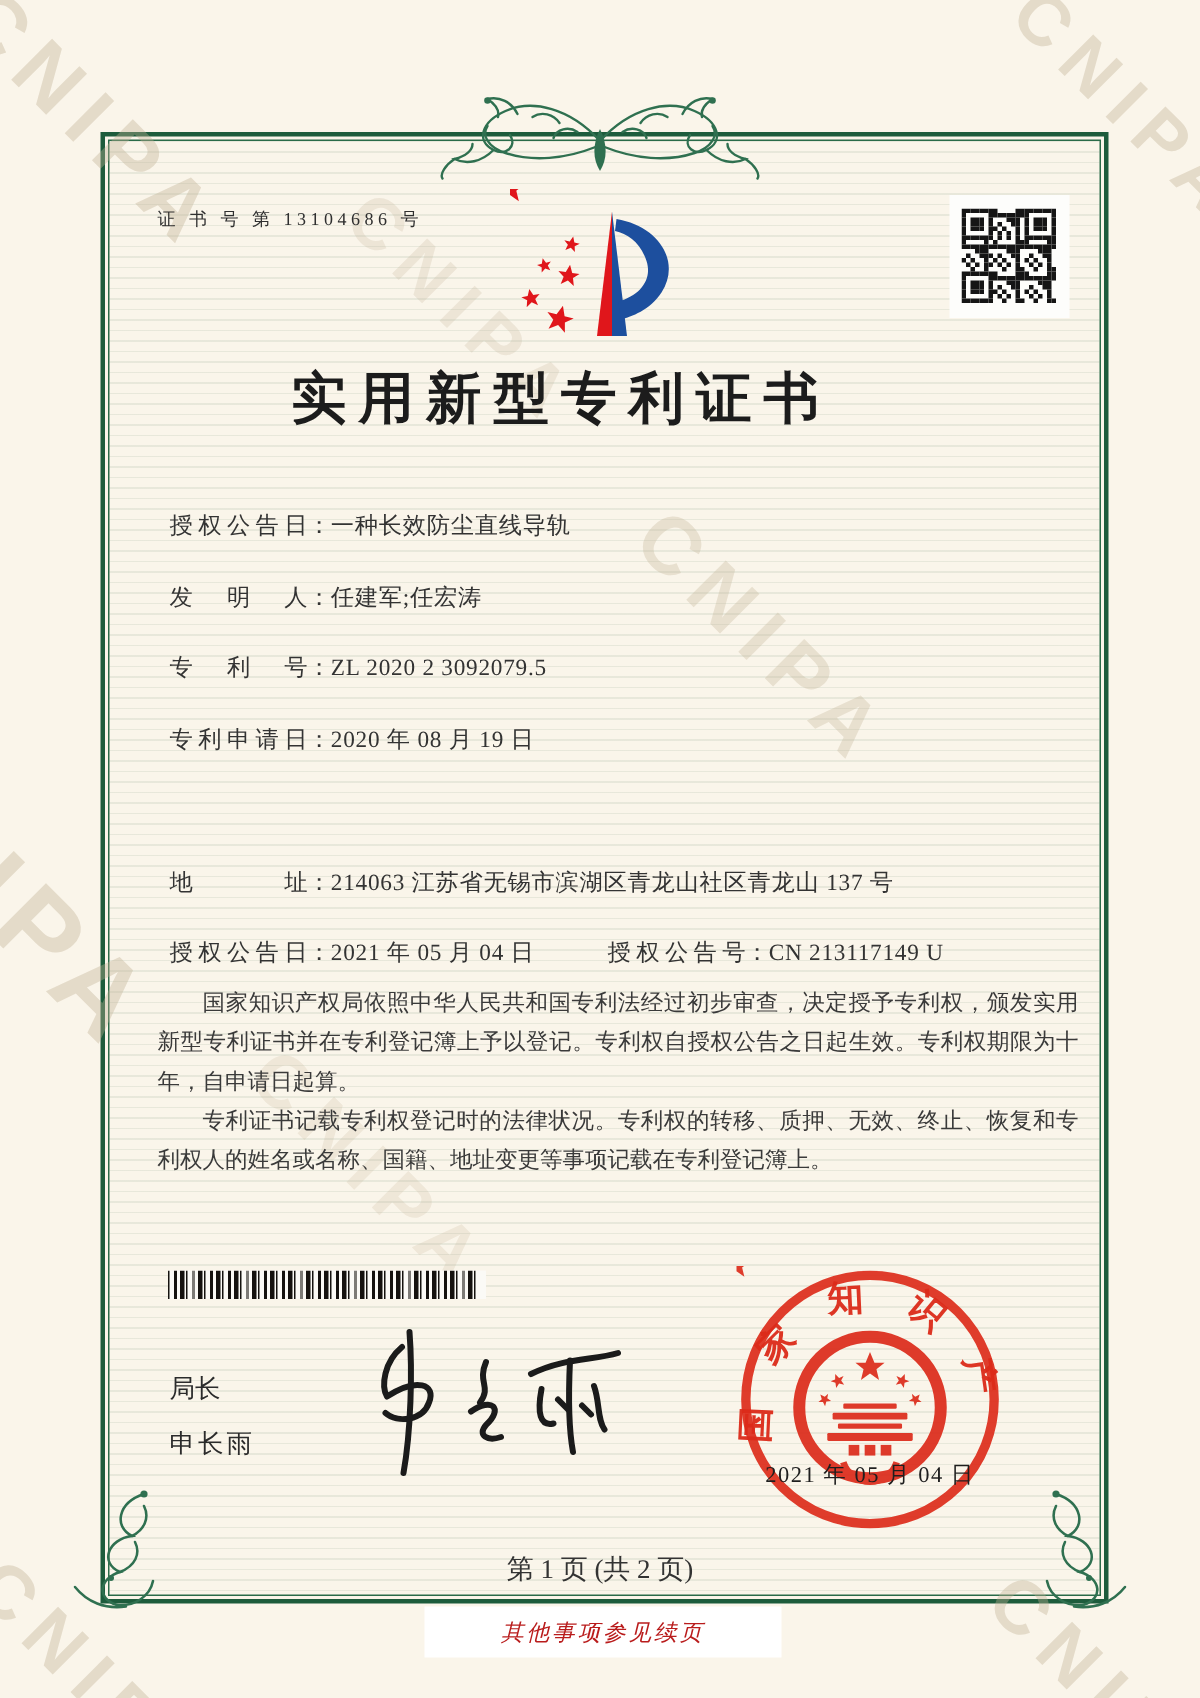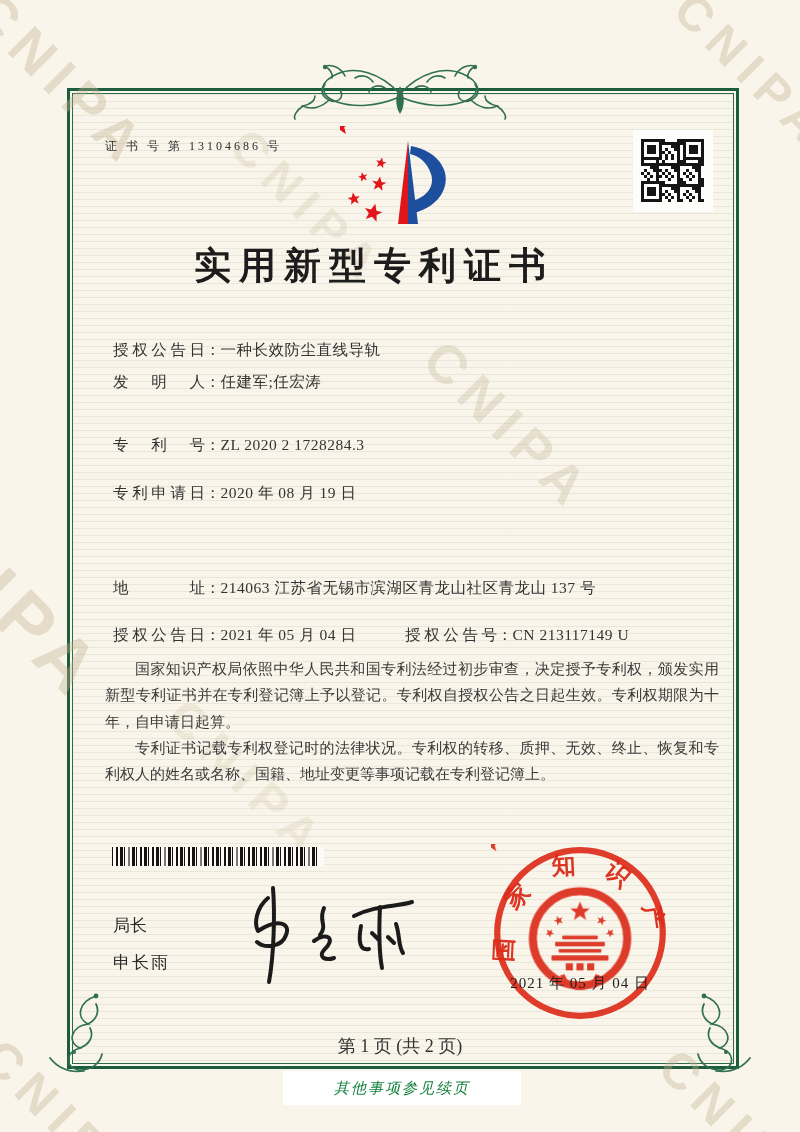--- a/index.html
+++ b/index.html
@@ -49,21 +49,21 @@
             font-family:"Liberation Sans","DejaVu Sans",sans-serif;color:#2b2b2b;letter-spacing:2px;}
   .sig-hand{position:absolute;left:228px;top:878px;z-index:5;}
   
   .seal{position:absolute;left:491px;top:844px;z-index:6;}
   .seal-date{position:absolute;left:491px;top:974px;width:178px;text-align:center;z-index:7;
              font-size:15px;letter-spacing:1px;color:#1e1e1e;}
   
   .page-info{position:absolute;left:0;top:1034px;width:800px;text-align:center;font-size:18px;z-index:5;color:#333;}
   .note-box{position:absolute;left:283px;top:1071px;width:238px;height:34px;background:#ffffff;z-index:5;
             display:flex;align-items:center;justify-content:center;}
-  .note-box span{font-size:15px;font-style:italic;letter-spacing:2px;color:#15803d;}
+  .note-box span{font-size:15px;font-style:italic;letter-spacing:2px;color:#b91c1c;}
   
   .orn-top{position:absolute;left:285px;top:54px;z-index:4;}
   .orn-bl{position:absolute;left:30px;top:990px;z-index:4;}
   .orn-br{position:absolute;left:690px;top:990px;z-index:4;transform:scaleX(-1);}
 </style>
 </head>
 <body>
 
 <div class="page">
 
@@ -384,25 +384,25 @@
         <rect x="57" y="60" width="3" height="3" fill="#151515"></rect>
         <rect x="60" y="60" width="3" height="3" fill="#151515"></rect>
       </svg>
   </div>
 
   <div class="title">实用新型专利证书</div>
 
   <div class="field-row" style="top:340px">
     <span class="flabel">授权公告日</span><span>：</span><span class="fvalue">一种长效防尘直线导轨</span>
   </div>
-  <div class="field-row" style="top:372px">
+  <div class="field-row" style="top:388px">
     <span class="flabel">发明人</span><span>：</span><span class="fvalue">任建军;任宏涛</span>
   </div>
   <div class="field-row" style="top:435px">
-    <span class="flabel">专利号</span><span>：</span><span class="fvalue">ZL 2020 2 1728284.3</span>
+    <span class="flabel">专利号</span><span>：</span><span class="fvalue">ZL 2020 2 3092079.5</span>
   </div>
   <div class="field-row" style="top:483px">
     <span class="flabel">专利申请日</span><span>：</span><span class="fvalue">2020 年 08 月 19 日</span>
   </div>
   <div class="field-row" style="top:578px">
     <span class="flabel">地址</span><span>：</span><span class="fvalue">214063 江苏省无锡市滨湖区青龙山社区青龙山 137 号</span>
   </div>
   <div class="field-row" style="top:625px">
     <span class="flabel">授权公告日</span><span>：</span><span class="fvalue">2021 年 05 月 04 日</span>
     <span class="pair2">

